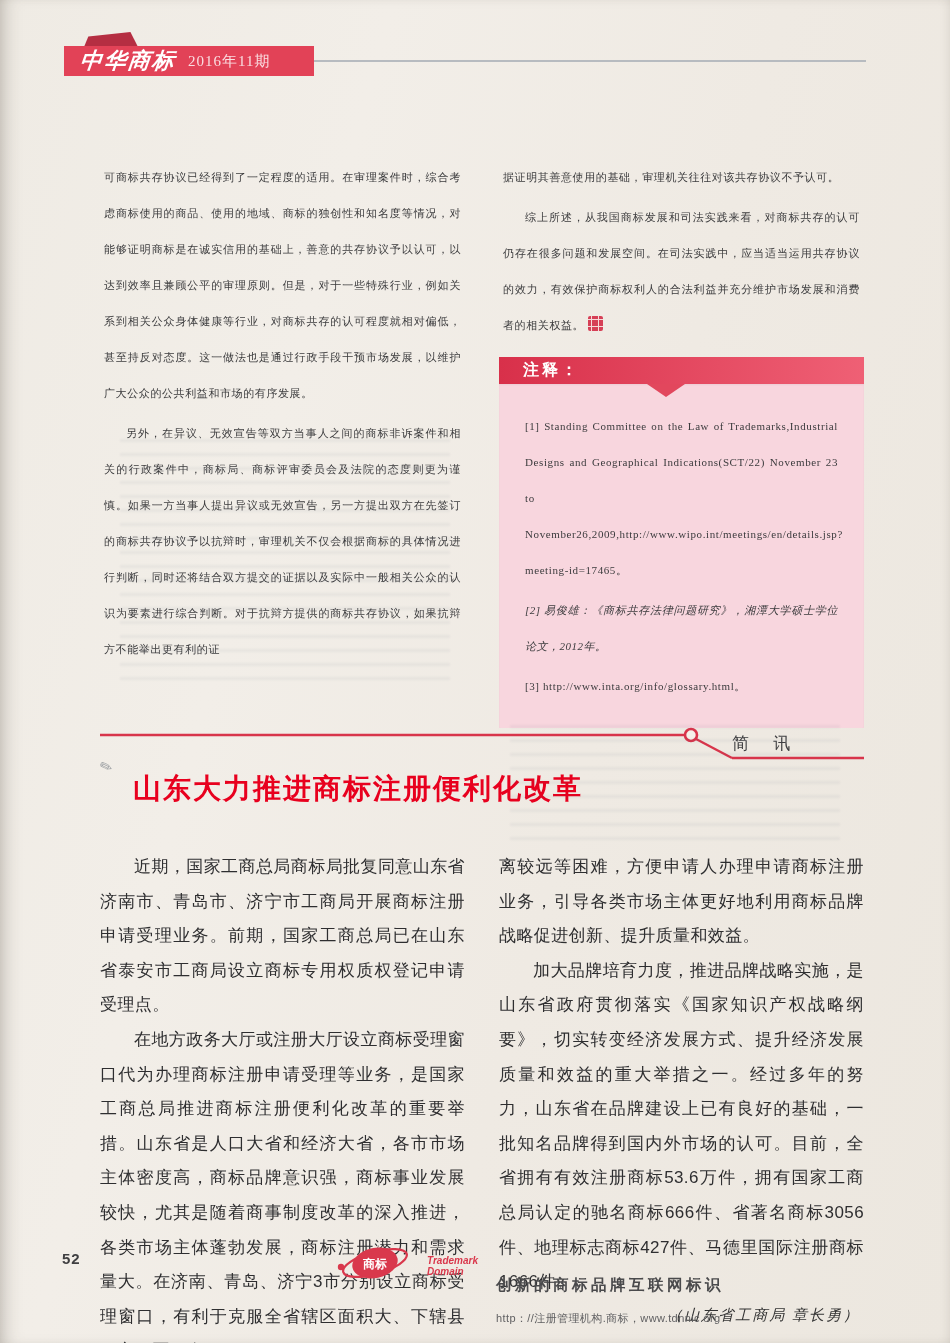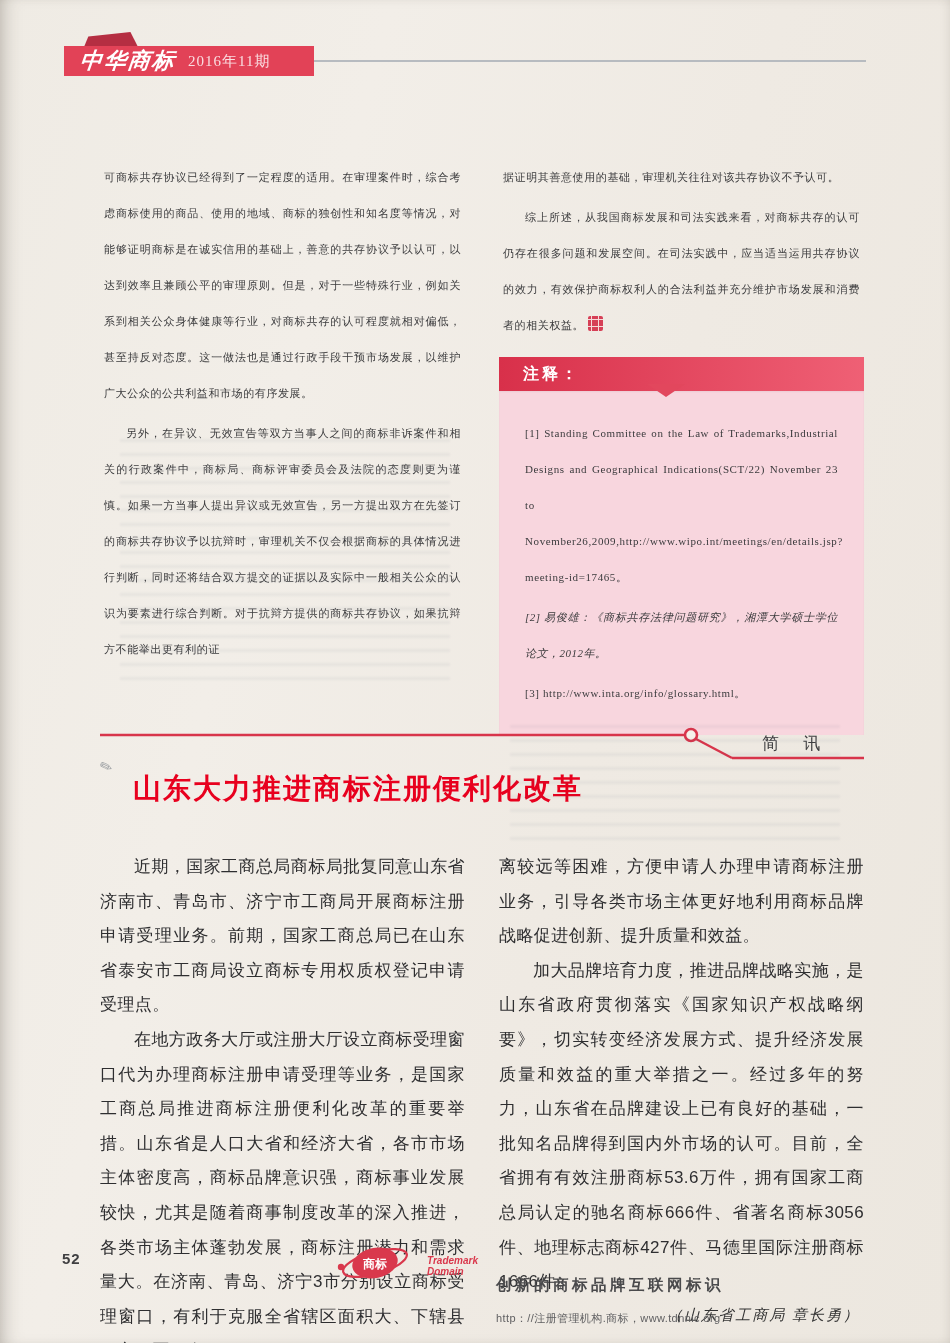--- a/index.html
+++ b/index.html
@@ -25,32 +25,32 @@
              letter-spacing:.6px;font-family:"Liberation Serif",serif;}
   .ind{text-indent:2em;}
   .seal{display:inline-block;width:15px;height:15px;background:#d4314a;border-radius:2px;
         vertical-align:-2px;margin-left:4px;
         background-image:linear-gradient(#f6dada 1px,transparent 1px),linear-gradient(90deg,#f6dada 1px,transparent 1px);
         background-size:7px 7px;background-position:3px 3px;opacity:.92;}
   .author{margin-top:22px;font-size:14.5px;color:#333;font-style:italic;letter-spacing:1px;
           text-indent:2.2em;line-height:22px;}
   
   .notes{margin-top:14px;}
-  .notes-bar{position:relative;height:34px;background:linear-gradient(90deg,#d8304a,#ef6075);
+  .notes-bar{position:relative;height:27px;background:linear-gradient(90deg,#d8304a,#ef6075);
              display:flex;align-items:center;padding-left:24px;color:#fff;
              font-family:"Liberation Sans",sans-serif;font-weight:bold;font-size:16px;letter-spacing:3px;}
   .notes-bar::after{content:"";position:absolute;left:148px;top:27px;width:0;height:0;
              border-left:19px solid transparent;border-right:19px solid transparent;border-top:13px solid #e2475d;}
   .notes-box{background:#f8d6de;padding:20px 22px 24px;box-shadow:0 1px 2px rgba(0,0,0,.05) inset;}
   .note{font-size:14.5px;line-height:29px;color:#2b2b2b;letter-spacing:1.1px;text-align:justify;margin:0 0 8px;}
   .note:last-child{margin-bottom:0;}
   .note.kai{font-style:italic;letter-spacing:.5px;}
   
   .divider{position:absolute;left:100px;top:724px;width:764px;height:46px;}
-  .divider .tab-label{position:absolute;left:662px;top:8px;font-size:17px;color:#3e3e40;
+  .divider .tab-label{position:absolute;left:632px;top:8px;font-size:17px;color:#3e3e40;
              letter-spacing:10px;font-family:"Liberation Serif",serif;}
   
   .pencil{position:absolute;left:100px;top:758px;color:#8a8f94;font-size:15px;transform:rotate(-20deg);opacity:.8;}
   .headline{position:absolute;left:133px;top:770px;font-family:"Liberation Sans",sans-serif;
             font-weight:bold;font-size:28px;color:#e8001e;letter-spacing:2px;}
   .news{position:absolute;left:100px;top:850px;width:764px;display:flex;gap:34px;
         font-family:"Liberation Sans",sans-serif;}
   .news p{margin:0;font-size:17px;line-height:34.6px;text-align:justify;color:#2e2e30;letter-spacing:.4px;}
   .attr{margin-top:6px;text-align:right;font-family:Liberation Serif, serif;font-style:italic;
         font-size:15px;letter-spacing:2px;color:#333;padding-right:4px;}

